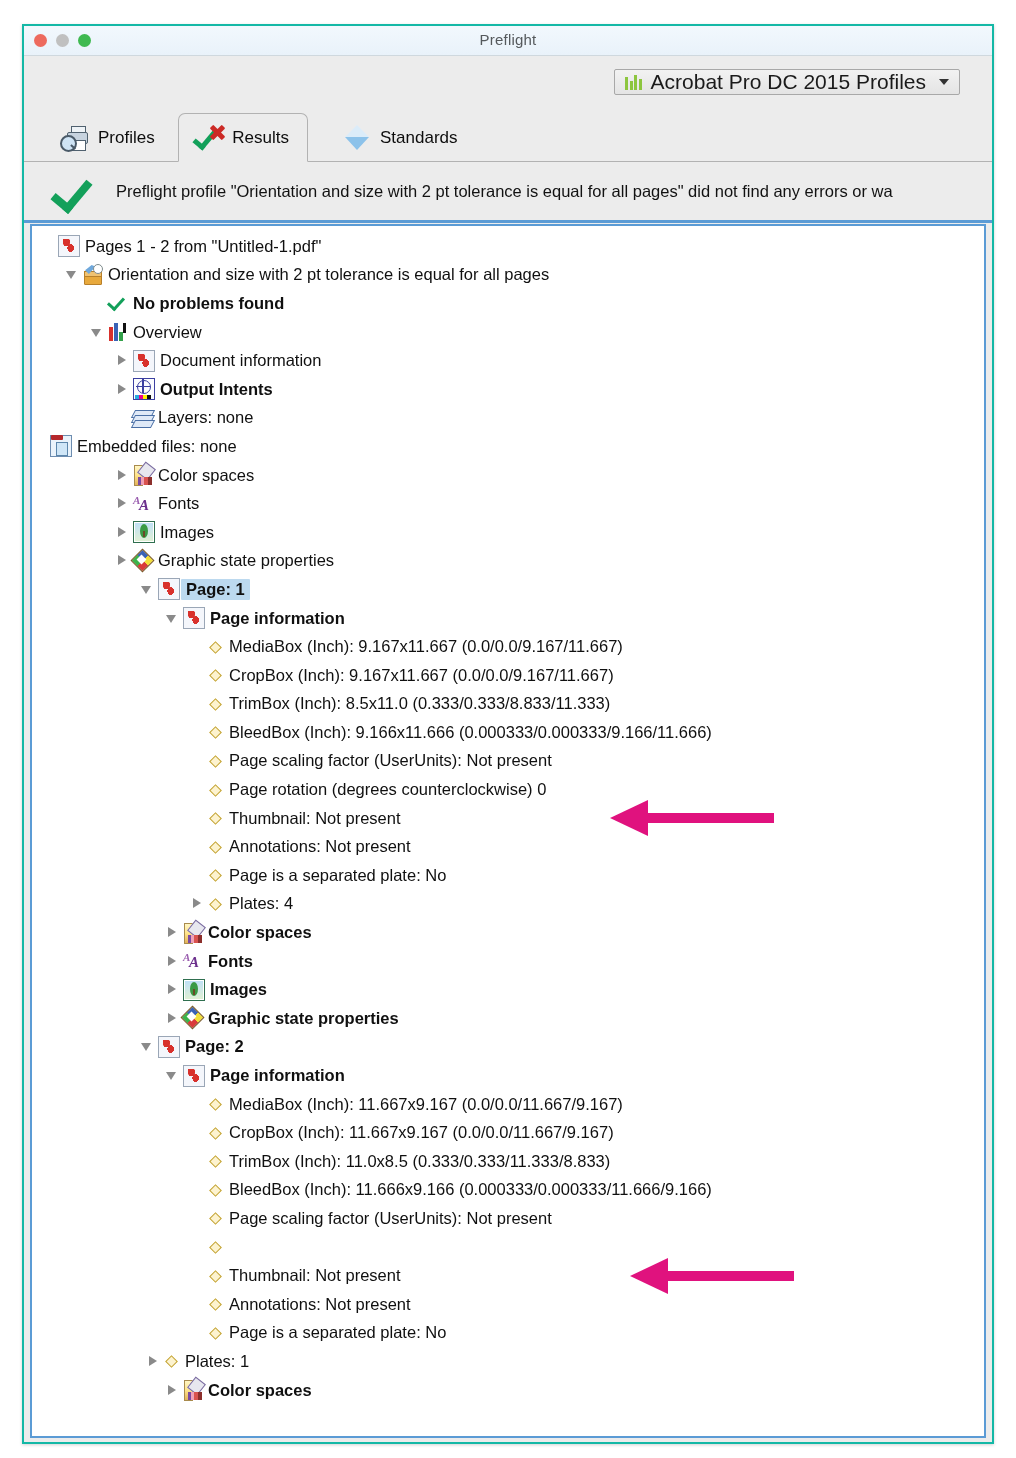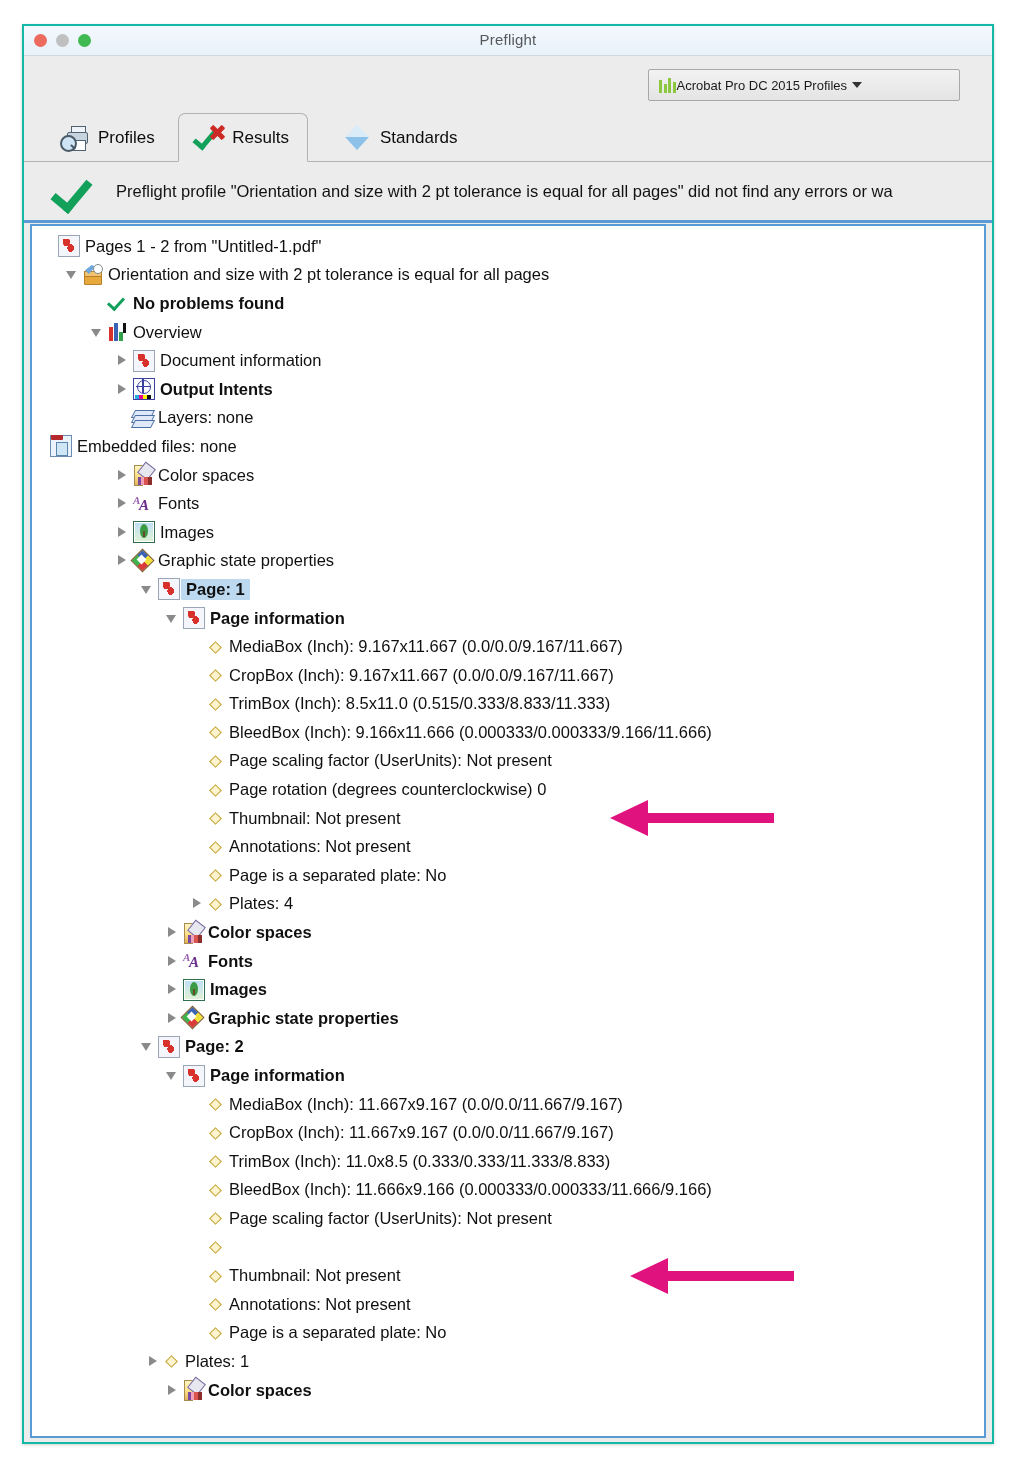--- a/index.html
+++ b/index.html
@@ -27,26 +27,26 @@
   .dot.red{background:#ed6a5e;}
   .dot.yellow{background:#c0c0c0;}
   .dot.green{background:#3fb950;}
   .title{
     position:absolute;left:0;right:0;top:5px;text-align:center;
     font-size:15px;color:#55595c;letter-spacing:.2px;
   }
   
   .toolbar{height:56px;position:relative;background:#ececec;}
   .profile-btn{
-    position:absolute;right:32px;top:13px;height:32px;
+    position:absolute;right:32px;top:13px;height:26px;
     min-width:312px;box-sizing:border-box;
     background:linear-gradient(#f2f2f2,#e4e4e4);
     border:1px solid #a8a8a8;border-radius:2px;
-    display:flex;align-items:center;gap:1px;padding:0 10px;
-    font-size:13px;color:#1a1a1a;cursor:default;
+    display:flex;align-items:center;gap:9px;padding:0 10px;
+    font-size:21px;color:#1a1a1a;cursor:default;
   }
   .barchart-icon{display:flex;align-items:flex-end;gap:1.5px;height:15px;}
   .barchart-icon i{display:block;width:3px;background:#8dc63f;}
   .caret{
     width:0;height:0;border-left:5px solid transparent;border-right:5px solid transparent;
     border-top:6px solid #333;margin-left:4px;
   }
   
   .tabstrip{
     position:relative;height:50px;background:#ececec;
@@ -358,21 +358,21 @@
           <span class="label">MediaBox (Inch): 9.167x11.667 (0.0/0.0/9.167/11.667)</span>
         </div>
         <div class="row" style="padding-left: 158px;">
           <span class="twisty none"></span>
           <span class="bullet"></span>
           <span class="label">CropBox (Inch): 9.167x11.667 (0.0/0.0/9.167/11.667)</span>
         </div>
         <div class="row" style="padding-left: 158px;">
           <span class="twisty none"></span>
           <span class="bullet"></span>
-          <span class="label">TrimBox (Inch): 8.5x11.0 (0.515/0.333/8.833/11.333)</span>
+          <span class="label">TrimBox (Inch): 8.5x11.0 (0.333/0.333/8.833/11.333)</span>
         </div>
         <div class="row" style="padding-left: 158px;">
           <span class="twisty none"></span>
           <span class="bullet"></span>
           <span class="label">BleedBox (Inch): 9.166x11.666 (0.000333/0.000333/9.166/11.666)</span>
         </div>
         <div class="row" style="padding-left: 158px;">
           <span class="twisty none"></span>
           <span class="bullet"></span>
           <span class="label">Page scaling factor (UserUnits): Not present</span>

